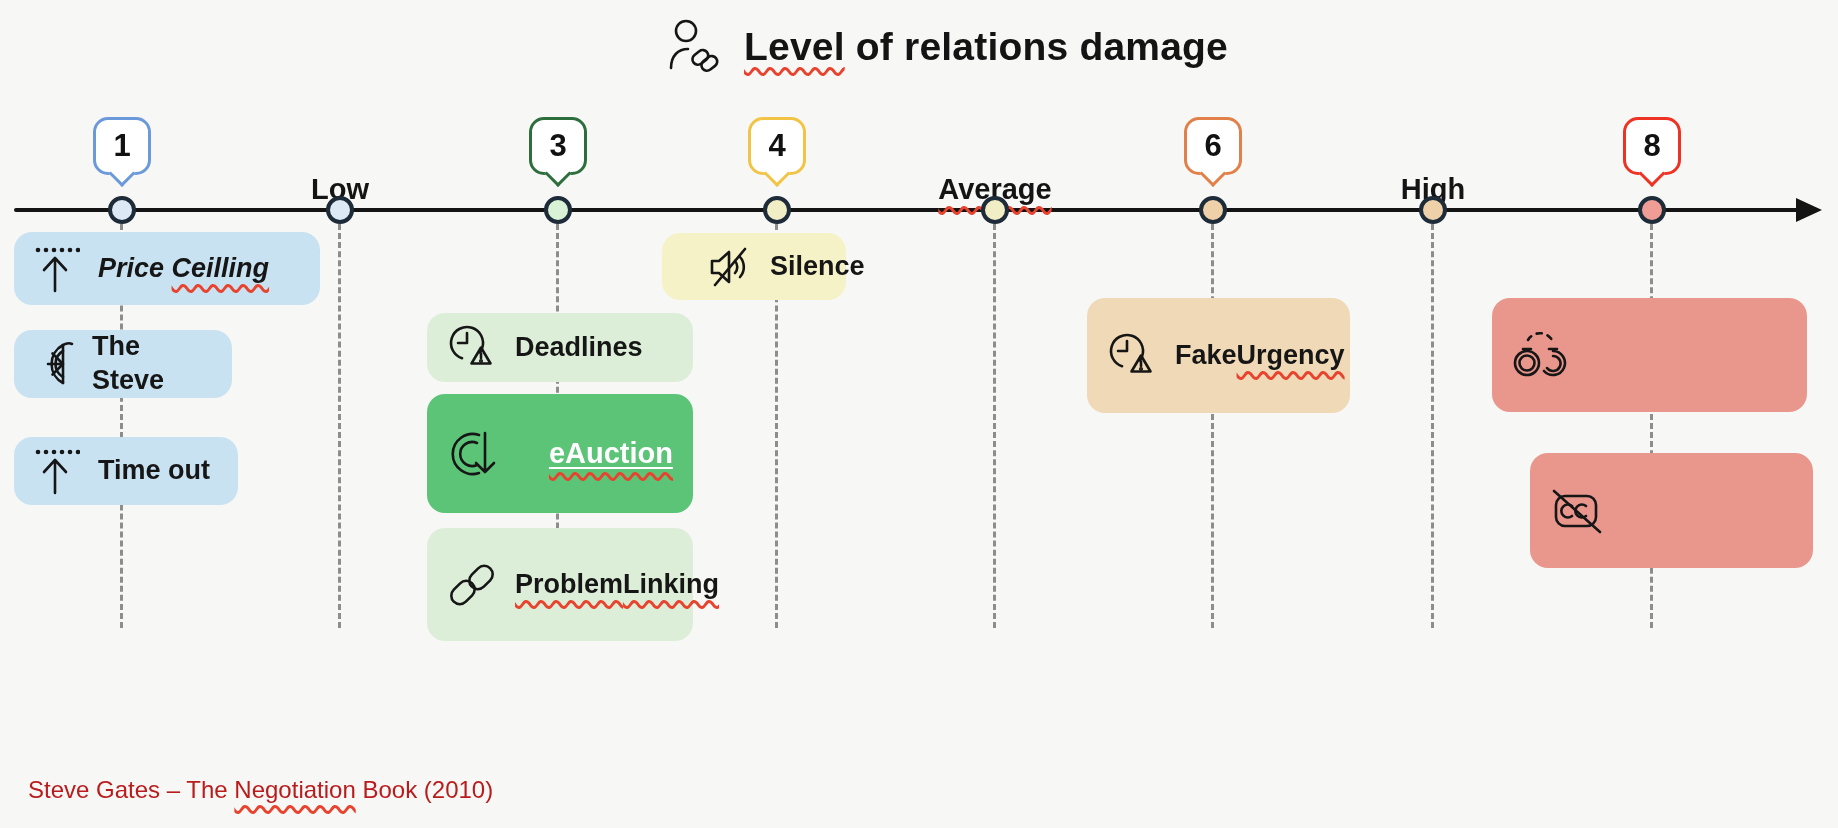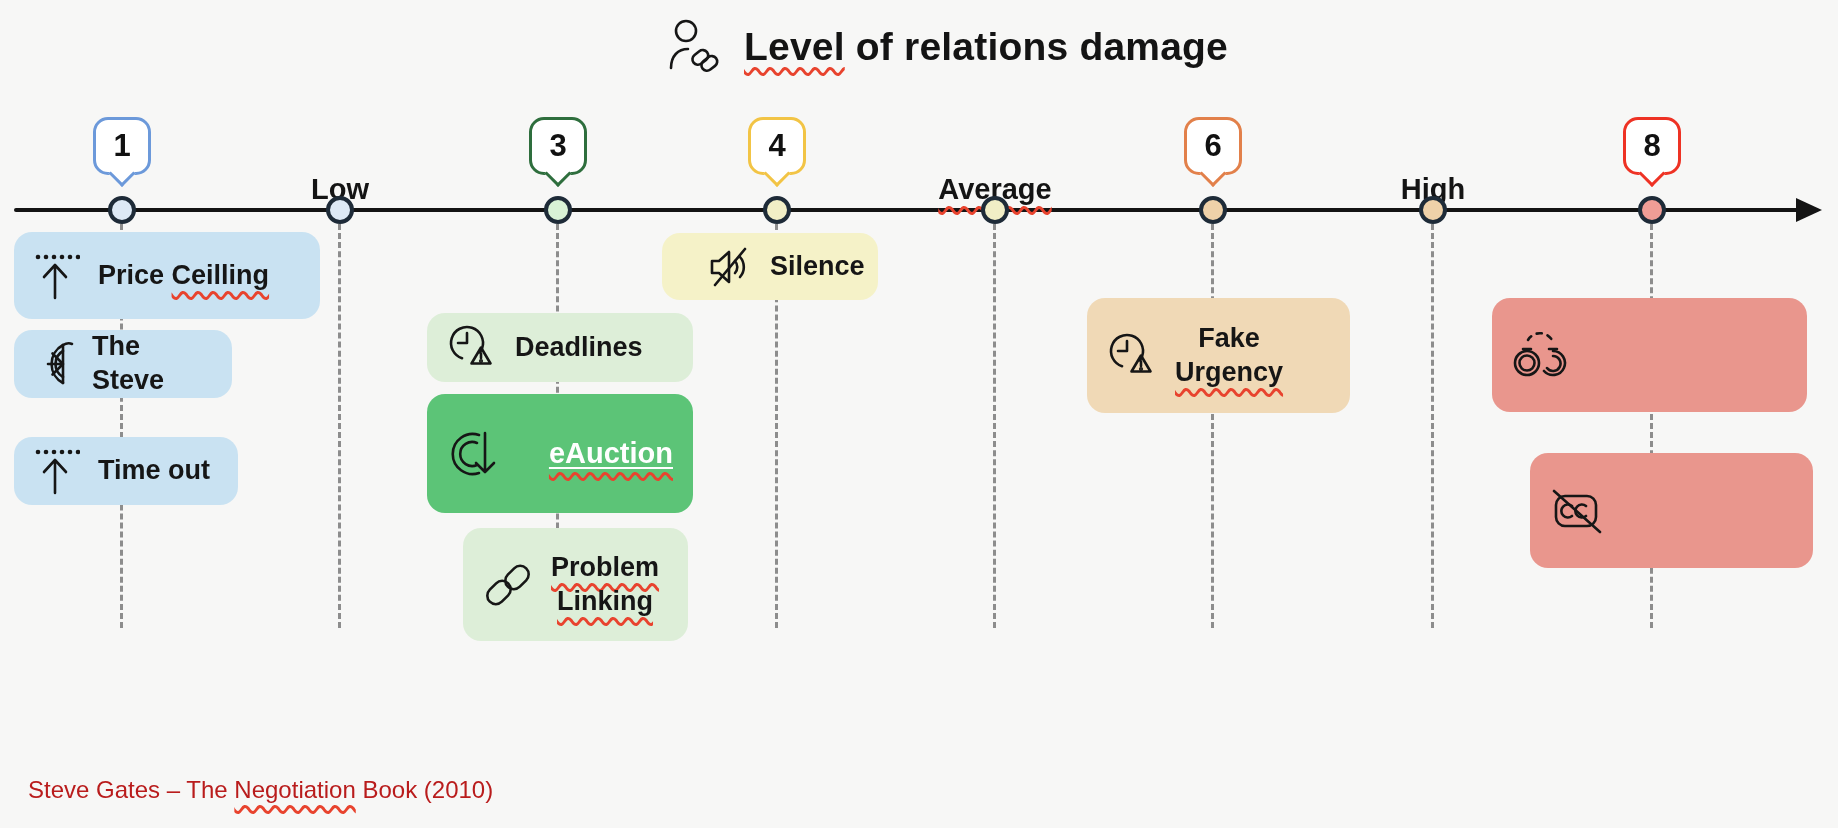--- a/index.html
+++ b/index.html
@@ -37,21 +37,21 @@
       transform:translateX(-50%) rotate(45deg);border:0 solid;border-color:inherit;
       border-right-width:3.5px;border-bottom-width:3.5px;border-style:solid;}
 
   
   .axis-label{position:absolute;top:138px;width:220px;text-align:center;font-size:29px;font-weight:600;color:#141414;z-index:3;margin-top:35px;}
 
   
   .card{position:absolute;box-sizing:border-box;border-radius:18px;display:flex;align-items:center;
       gap:18px;padding:8px 20px;font-size:27px;font-weight:600;color:#161616;z-index:2;line-height:1.25;}
   .card svg{flex:0 0 auto;}
-  .card .lines{display:flex;flex-direction:column;align-items:center;}
+  .card .lines{display:flex;flex-direction:row;align-items:center;}
   .card-eauction{color:#ffffff;font-size:29px;}
 
   .attribution{position:absolute;left:28px;top:776px;font-size:24px;font-weight:500;color:#b91c1c;}
 
   .ic{stroke:#161616;fill:none;stroke-width:2.6;stroke-linecap:round;stroke-linejoin:round;}
 </style>
 </head>
 <body>
 
 <div class="canvas">
@@ -89,21 +89,21 @@
 
   <div class="dot" style="left: 108px; background-color: rgb(221, 233, 245);"></div>
   <div class="dot" style="left: 326px; background-color: rgb(221, 233, 245);"></div>
   <div class="dot" style="left: 544px; background-color: rgb(217, 242, 214);"></div>
   <div class="dot" style="left: 763px; background-color: rgb(241, 238, 198);"></div>
   <div class="dot" style="left: 981px; background-color: rgb(241, 238, 198);"></div>
   <div class="dot" style="left: 1199px; background-color: rgb(238, 209, 169);"></div>
   <div class="dot" style="left: 1419px; background-color: rgb(238, 209, 169);"></div>
   <div class="dot" style="left: 1638px; background-color: rgb(240, 157, 150);"></div>
 
-  <div class="card" style="left: 14px; top: 232px; width: 306px; height: 87px; background-color: rgb(201, 226, 242);">
+  <div class="card" style="left: 14px; top: 232px; width: 306px; height: 73px; background-color: rgb(201, 226, 242); font-style: italic;">
     <svg class="ic" width="46" height="48" viewBox="0 0 46 48">
       <g stroke="none" fill="#161616">
         <circle cx="4" cy="5" r="2.3"></circle>
           <circle cx="12" cy="5" r="2.3"></circle>
           <circle cx="20" cy="5" r="2.3"></circle>
         <circle cx="28" cy="5" r="2.3"></circle>
           <circle cx="36" cy="5" r="2.3"></circle>
           <circle cx="44" cy="5" r="2.3"></circle>
       </g>
       <path d="M21 46 V14 M10 25 L21 13 L32 25"></path>
@@ -150,32 +150,32 @@
 
   <div class="card card-eauction" style="left: 427px; top: 394px; width: 266px; height: 119px; justify-content: space-between; background-color: rgb(92, 196, 119);">
     <svg class="ic" width="52" height="56" viewBox="0 0 52 56">
       <path d="M32 9 A20 20 0 1 0 32 47"></path>
       <path d="M30 17 A12 12 0 1 0 30 39"></path>
       <path d="M38 7 V44 M29 37 L38 46 L47 37"></path>
     </svg>
     <span class="wu"><span class="sq">eAuction</span></span>
   </div>
 
-  <div class="card" style="left: 427px; top: 528px; width: 225px; height: 113px; background-color: rgb(221, 238, 216); margin-left: 36px;">
+  <div class="card" style="left: 427px; top: 528px; width: 266px; height: 113px; background-color: rgb(221, 238, 216);">
     <svg class="ic" width="50" height="50" viewBox="0 0 50 50">
       <rect x="3" y="24" width="26" height="17" rx="8.5" transform="rotate(-45 16 32.5)"></rect>
       <rect x="21" y="9" width="26" height="17" rx="8.5" transform="rotate(-45 34 17.5)"></rect>
     </svg>
     <span class="lines">
       <span class="sq">Problem</span>
       <span class="sq">Linking</span>
     </span>
   </div>
 
-  <div class="card" style="left: 662px; top: 233px; width: 216px; height: 67px; background-color: rgb(245, 242, 200); padding-left: 44px;">
+  <div class="card" style="left: 662px; top: 233px; width: 184px; height: 67px; background-color: rgb(245, 242, 200); padding-left: 44px;">
     <svg class="ic" width="46" height="44" viewBox="0 0 46 44">
       <path d="M6 16 h7 l10 -9 v30 l-10 -9 H6 z"></path>
       <path d="M29 16 a9 9 0 0 1 0 12"></path>
       <path d="M34 12 a15 15 0 0 1 0 20"></path>
       <path d="M9 40 L39 4"></path>
     </svg>
     <span>Silence</span>
   </div>
 
   <div class="card" style="left: 1087px; top: 298px; width: 263px; height: 115px; background-color: rgb(240, 217, 182);">

